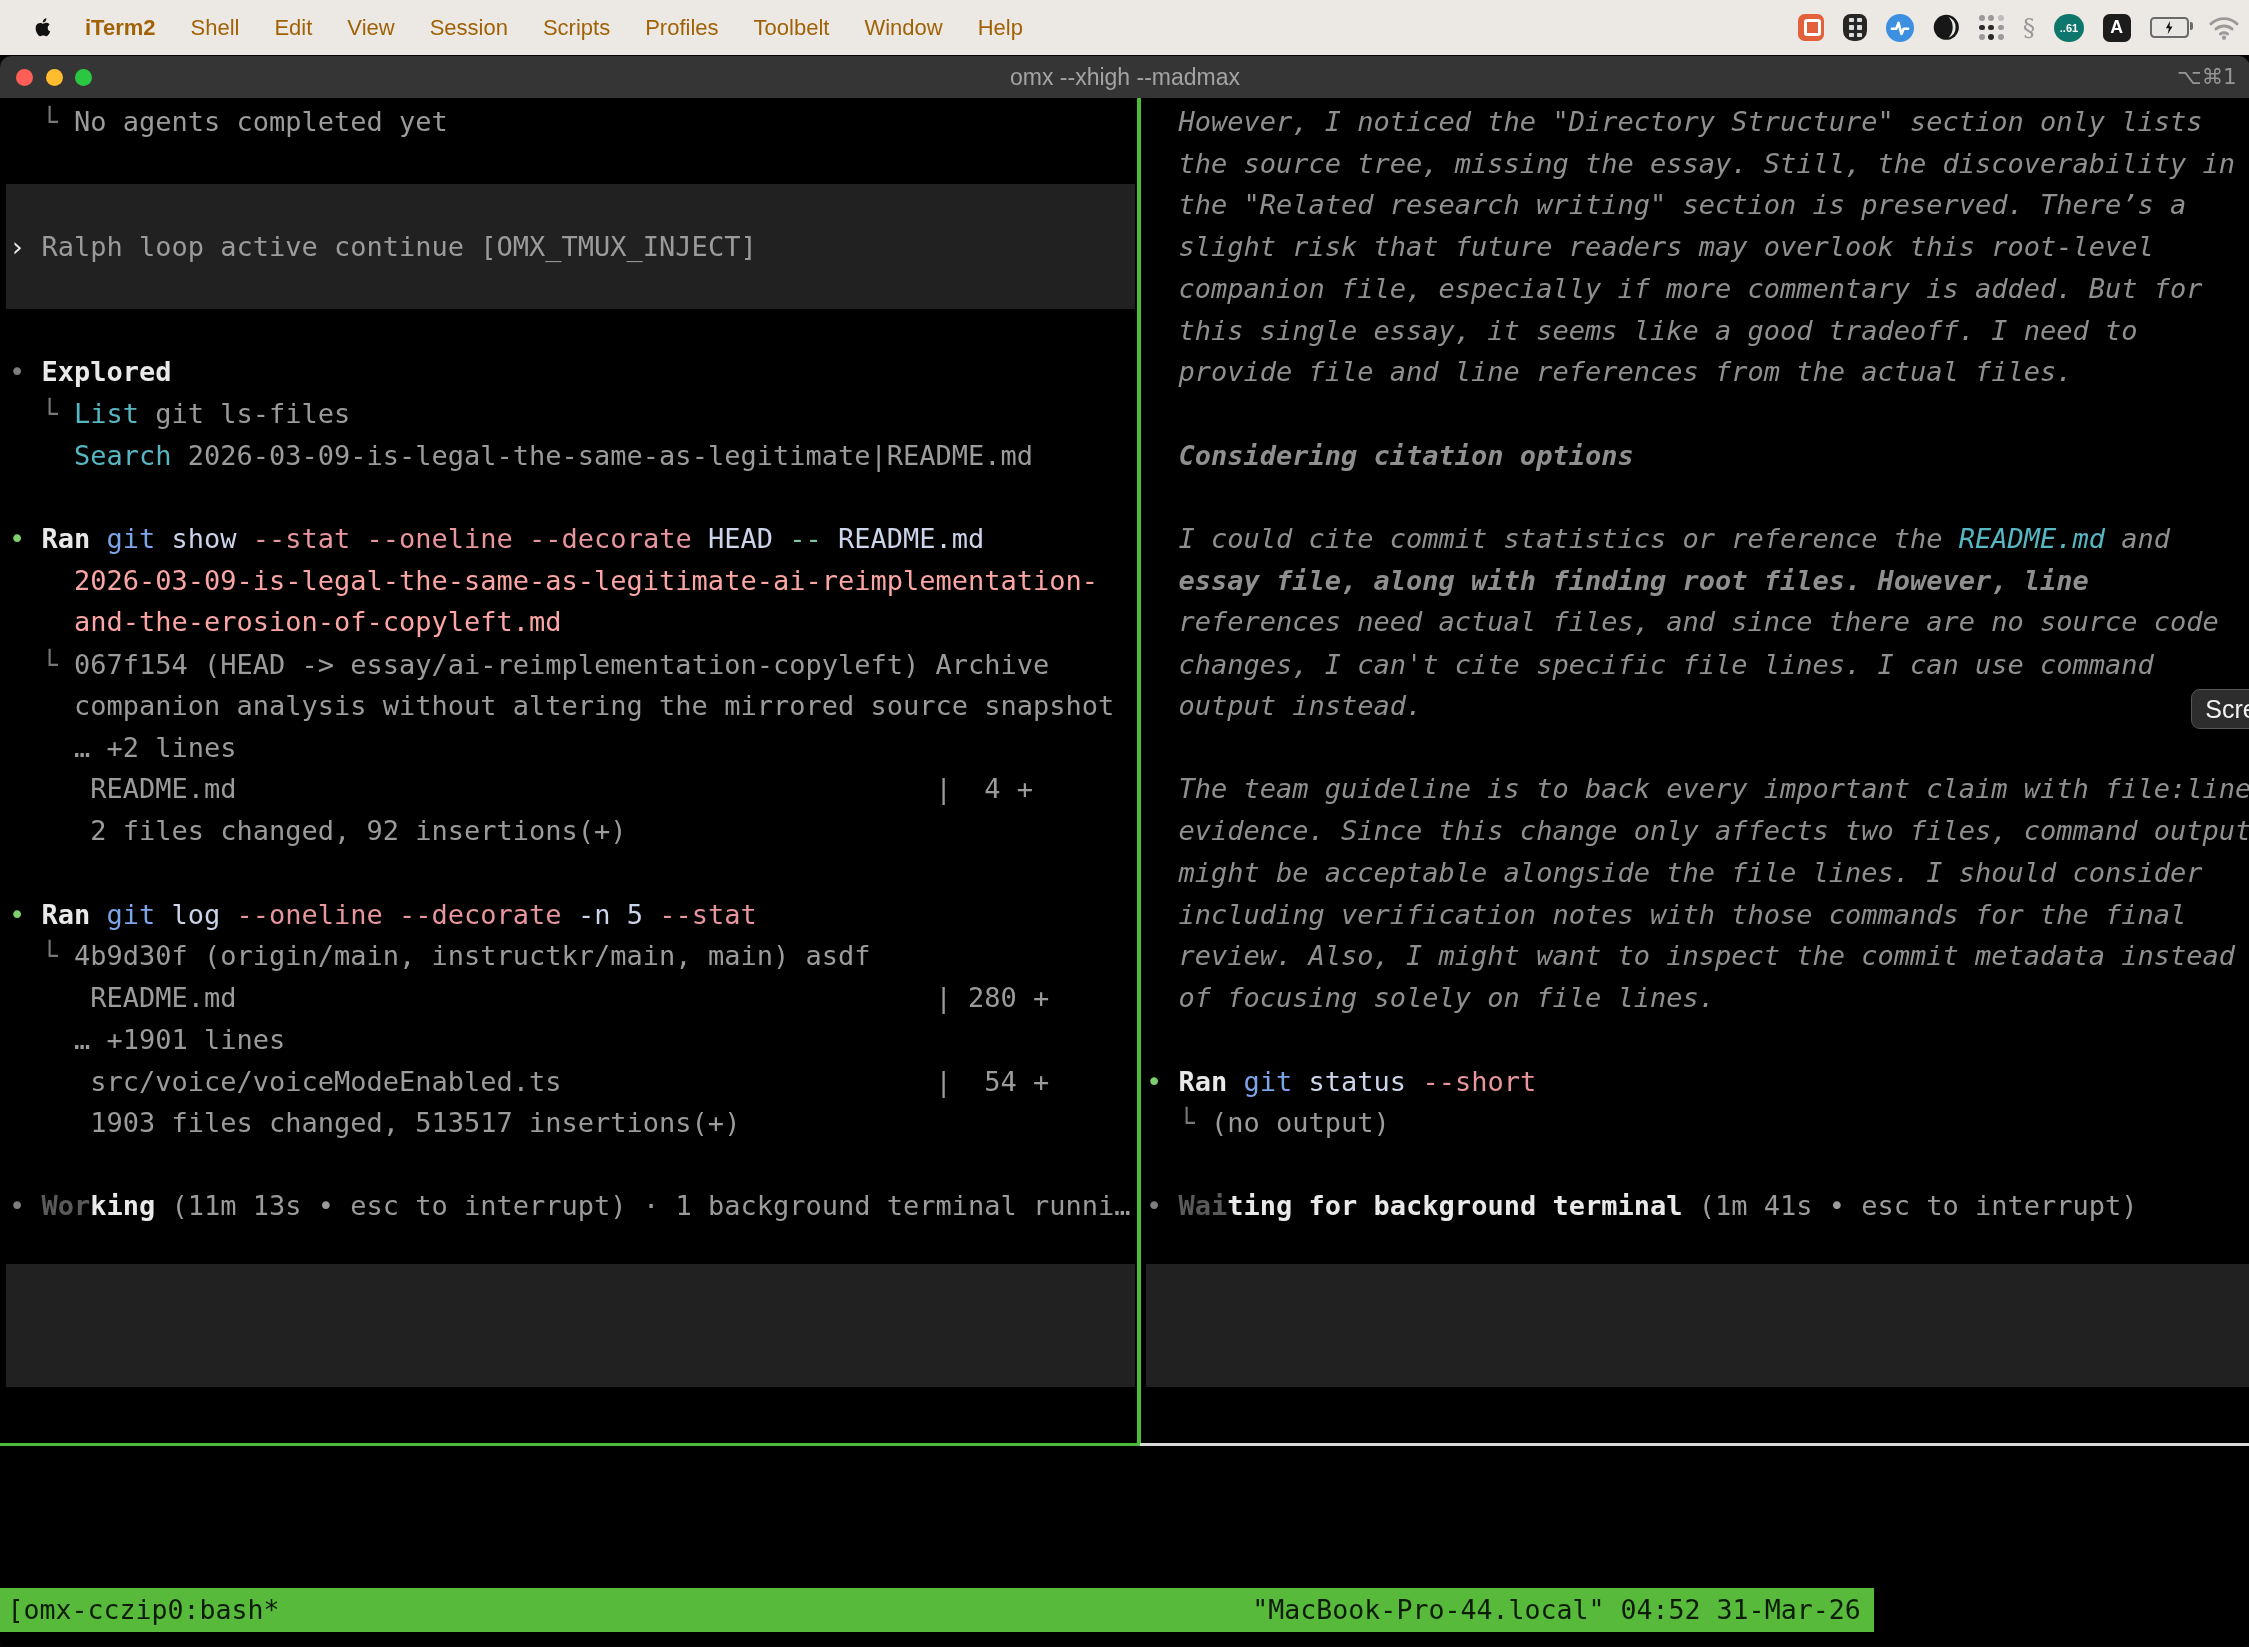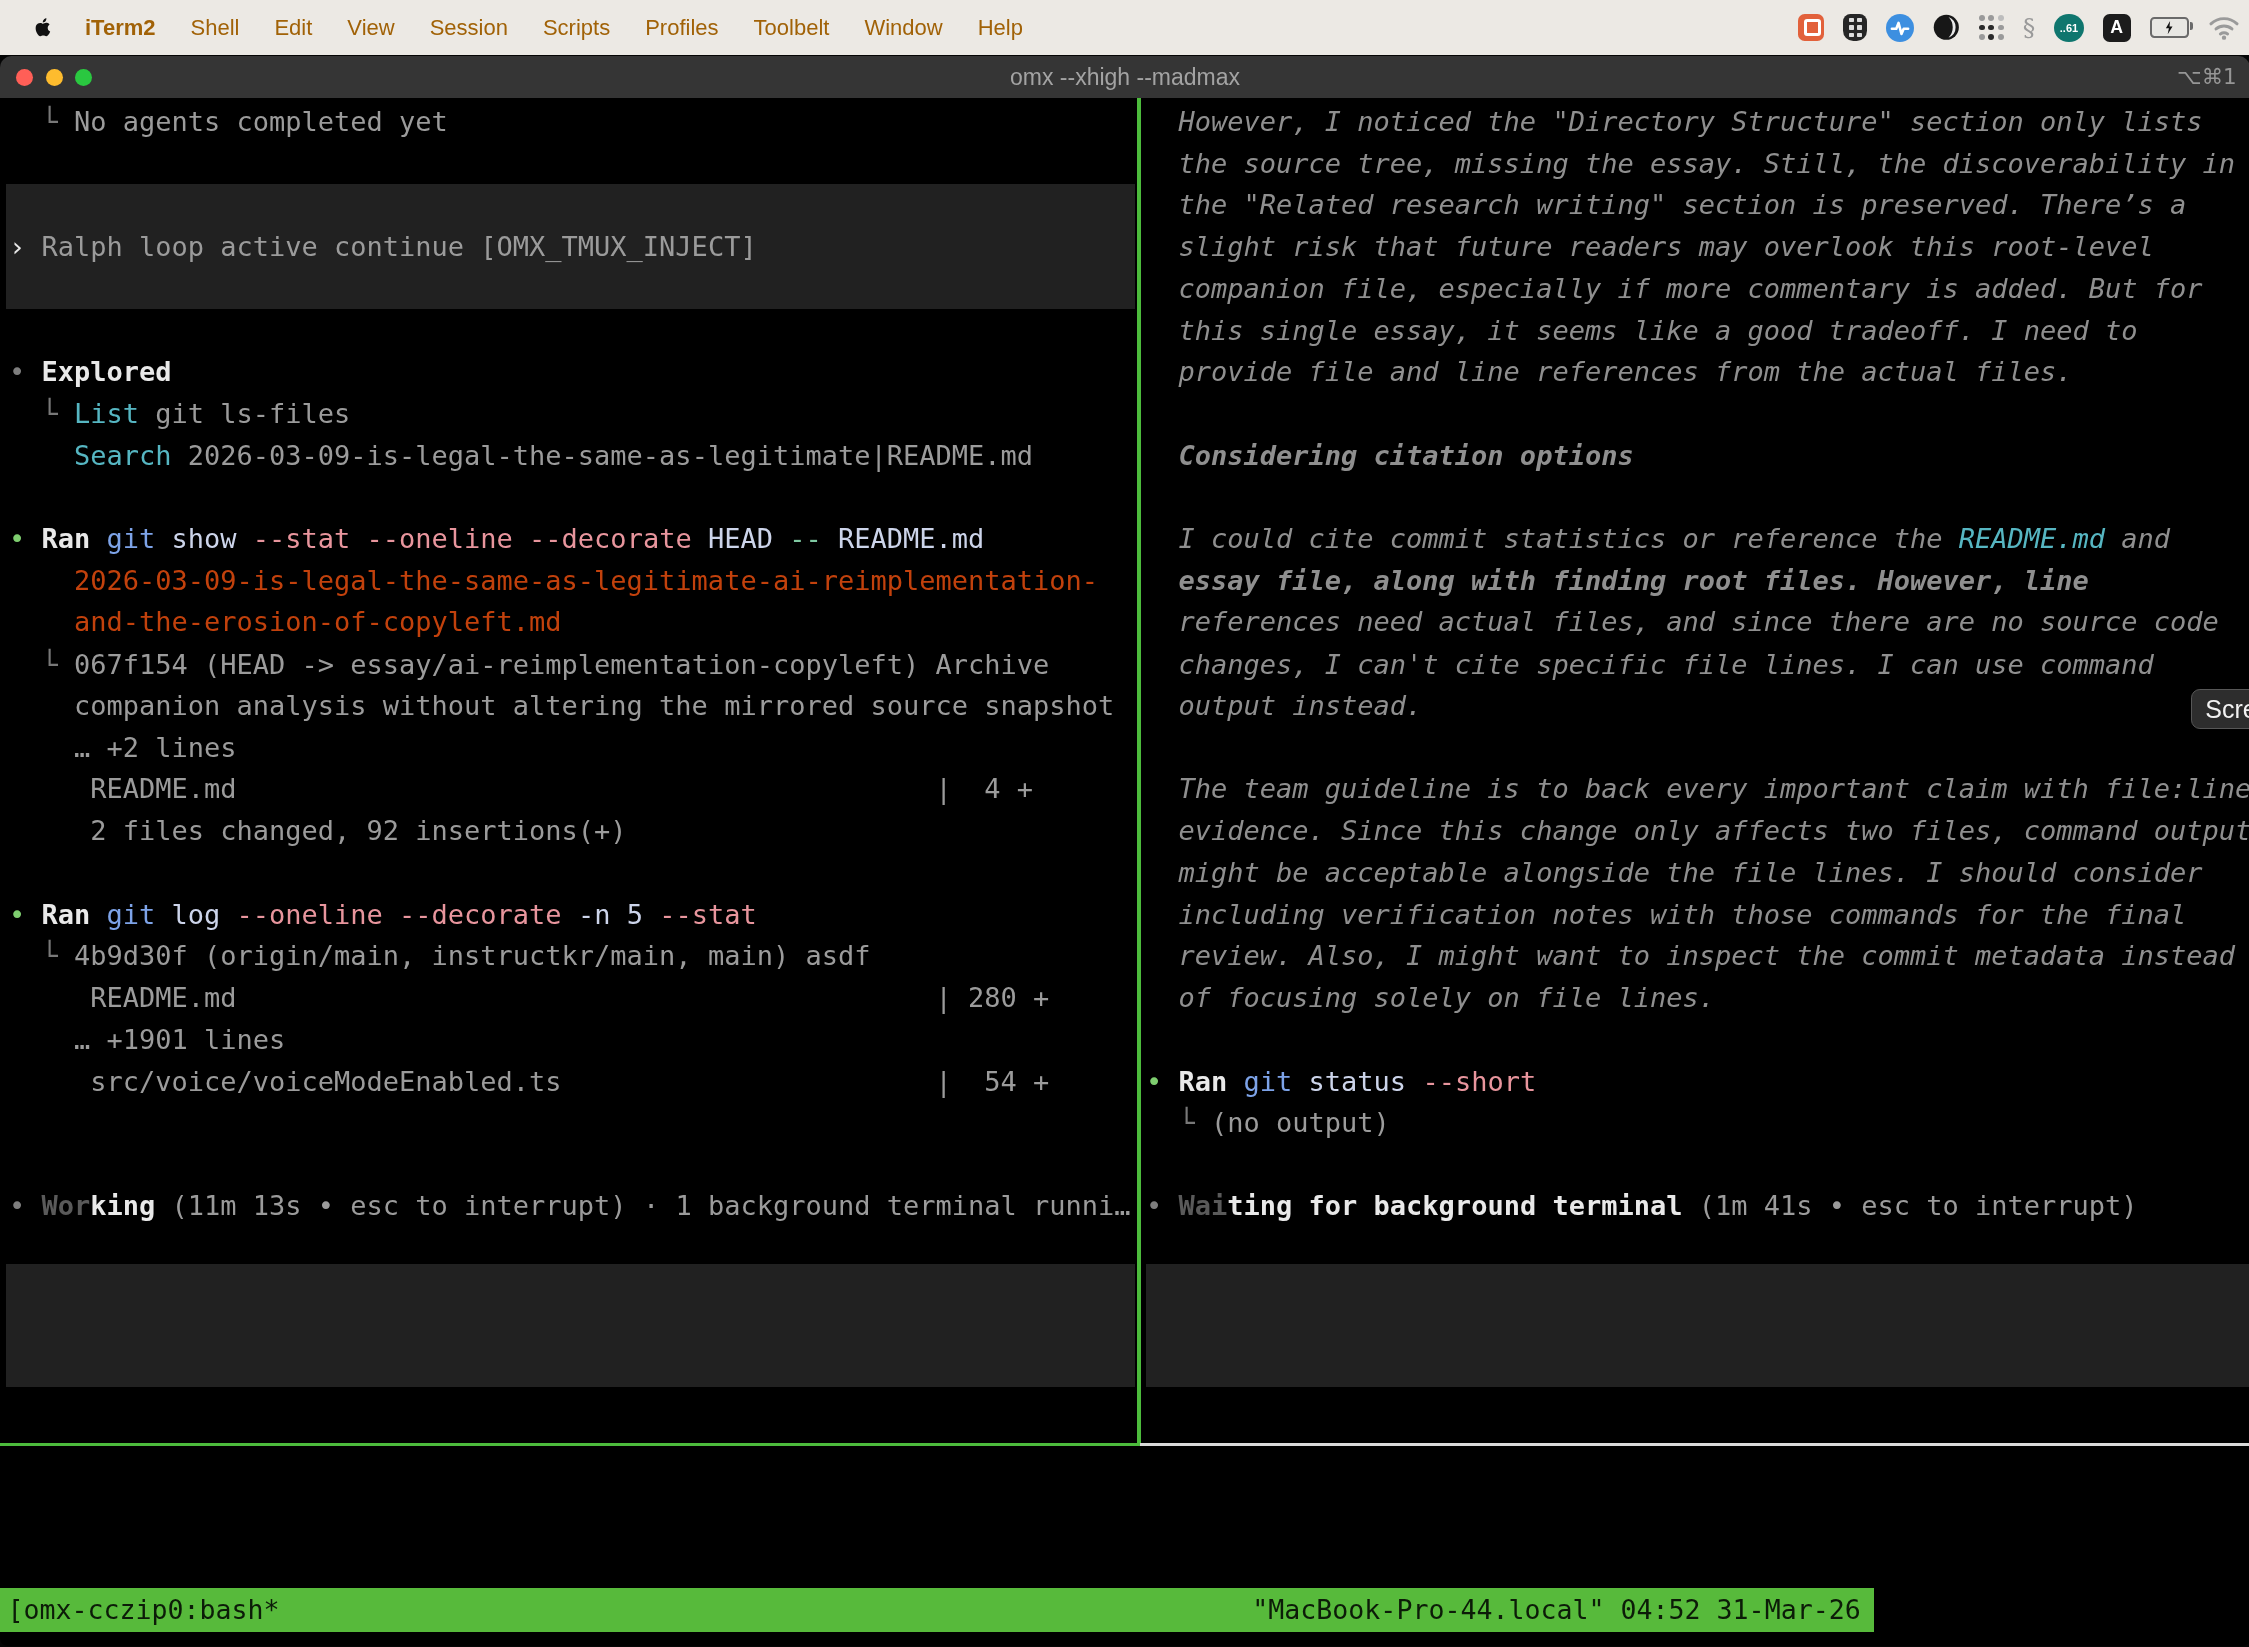--- a/index.html
+++ b/index.html
@@ -65,21 +65,21 @@
   
   #tmuxbar{position:absolute;left:0;top:1532px;width:1874px;height:44px;background:#57ba3b;
            font:26.6px/44px "DejaVu Sans Mono", monospace;color:#0c1c08;}
   #tmux-left{position:absolute;left:7.4px;top:0;}
   #tmux-right{position:absolute;right:13.3px;top:0;}
   
   #tooltip{position:absolute;left:2191px;top:633px;width:89px;height:40px;background:#2d2d2d;
            border:1.5px solid #575757;border-radius:8.9px;color:#f2f2f2;font-size:25px;
            line-height:38px;padding-left:13.3px;box-sizing:border-box;white-space:nowrap;overflow:hidden;}
 </style>
-<style>.c-fg{color:#9b9b9b}.c-fg2{color:#787878}.c-th{color:#8f8f8f}.c-wt{color:#e9e9e9}.c-sd{color:#5a5a5a}.c-cy{color:#56b6c2}.c-bl{color:#7da3e8}.c-cm{color:#ccd4ea}.c-fl{color:#e8959d}.c-mt{color:#7fc9a2}.c-pa{color:#c2410c}.c-gn{color:#7ece6f}.c-gd{color:#7e7e7e}</style></head>
+<style>.c-fg{color:#9b9b9b}.c-fg2{color:#787878}.c-th{color:#8f8f8f}.c-wt{color:#e9e9e9}.c-sd{color:#5a5a5a}.c-cy{color:#56b6c2}.c-bl{color:#7da3e8}.c-cm{color:#ccd4ea}.c-fl{color:#e8959d}.c-mt{color:#7fc9a2}.c-pa{color:#fca5a5}.c-gn{color:#7ece6f}.c-gd{color:#7e7e7e}</style></head>
 <body>
 
 <div id="screen">
 
   <div id="menubar">
     <span id="apple-logo">
       <svg viewBox="0 0 24 24" width="22" height="25">
           <path fill="#111" d="M17.1 12.6c0-2.5 2-3.7 2.1-3.8-1.1-1.7-2.9-1.9-3.5-1.9-1.5-.2-2.9.9-3.7.9-.8 0-1.9-.9-3.2-.8-1.6 0-3.1 1-4 2.4-1.7 3-.4 7.4 1.2 9.8.8 1.2 1.8 2.5 3.1 2.4 1.2 0 1.7-.8 3.2-.8s1.9.8 3.2.8c1.3 0 2.2-1.2 3-2.4.9-1.4 1.3-2.7 1.3-2.8-.1 0-2.6-1-2.7-3.8zM14.7 5.2c.7-.8 1.1-2 1-3.2-1 0-2.2.7-2.9 1.5-.6.7-1.2 1.9-1 3 1.1.1 2.2-.5 2.9-1.3z"></path>
         </svg>
     </span>
@@ -178,20 +178,21 @@
         <div class="tline" style="top: 543px;"><span class="c-fg2">  └ </span><span class="c-fg">067f154 (HEAD -&gt; essay/ai-reimplementation-copyleft) Archive</span></div>
         <div class="tline" style="top: 584px;"><span class="c-fg">    companion analysis without altering the mirrored source snapshot</span></div>
         <div class="tline" style="top: 626px;"><span class="c-fg">    … +2 lines</span></div>
         <div class="tline" style="top: 667px;"><span class="c-fg">     README.md                                           |  4 +</span></div>
         <div class="tline" style="top: 709px;"><span class="c-fg">     2 files changed, 92 insertions(+)</span></div>
         <div class="tline" style="top: 793px;"><span class="c-gn">• </span><span class="c-wt s-b">Ran</span><span class="c-bl"> git</span><span class="c-cm"> log</span><span class="c-fl"> --oneline --decorate</span><span class="c-cm"> -n 5</span><span class="c-fl"> --stat</span></div>
         <div class="tline" style="top: 834px;"><span class="c-fg2">  └ </span><span class="c-fg">4b9d30f (origin/main, instructkr/main, main) asdf</span></div>
         <div class="tline" style="top: 876px;"><span class="c-fg">     README.md                                           | 280 +</span></div>
         <div class="tline" style="top: 918px;"><span class="c-fg">    … +1901 lines</span></div>
         <div class="tline" style="top: 960px;"><span class="c-fg">     src/voice/voiceModeEnabled.ts                       |  54 +</span></div>
+        <div class="tline" style="top: 1001px;"><span class="c-fg">     1903 files changed, 513517 insertions(+)</span></div>
         <div class="tline" style="top: 1084px;"><span class="c-gd">• </span><span class="c-sd s-b">Wor</span><span class="c-wt s-b">king</span><span class="c-fg"> (11m 13s • esc to interrupt) · 1 background terminal runni…</span></div>
       </div>
     <div class="linegroup" id="right-lines">
         <div class="tline" style="top: 0px;"><span class="c-th s-i">  However, I noticed the "Directory Structure" section only lists</span></div>
         <div class="tline" style="top: 42px;"><span class="c-th s-i">  the source tree, missing the essay. Still, the discoverability in</span></div>
         <div class="tline" style="top: 83px;"><span class="c-th s-i">  the "Related research writing" section is preserved. There’s a</span></div>
         <div class="tline" style="top: 125px;"><span class="c-th s-i">  slight risk that future readers may overlook this root-level</span></div>
         <div class="tline" style="top: 167px;"><span class="c-th s-i">  companion file, especially if more commentary is added. But for</span></div>
         <div class="tline" style="top: 209px;"><span class="c-th s-i">  this single essay, it seems like a good tradeoff. I need to</span></div>
         <div class="tline" style="top: 250px;"><span class="c-th s-i">  provide file and line references from the actual files.</span></div>

